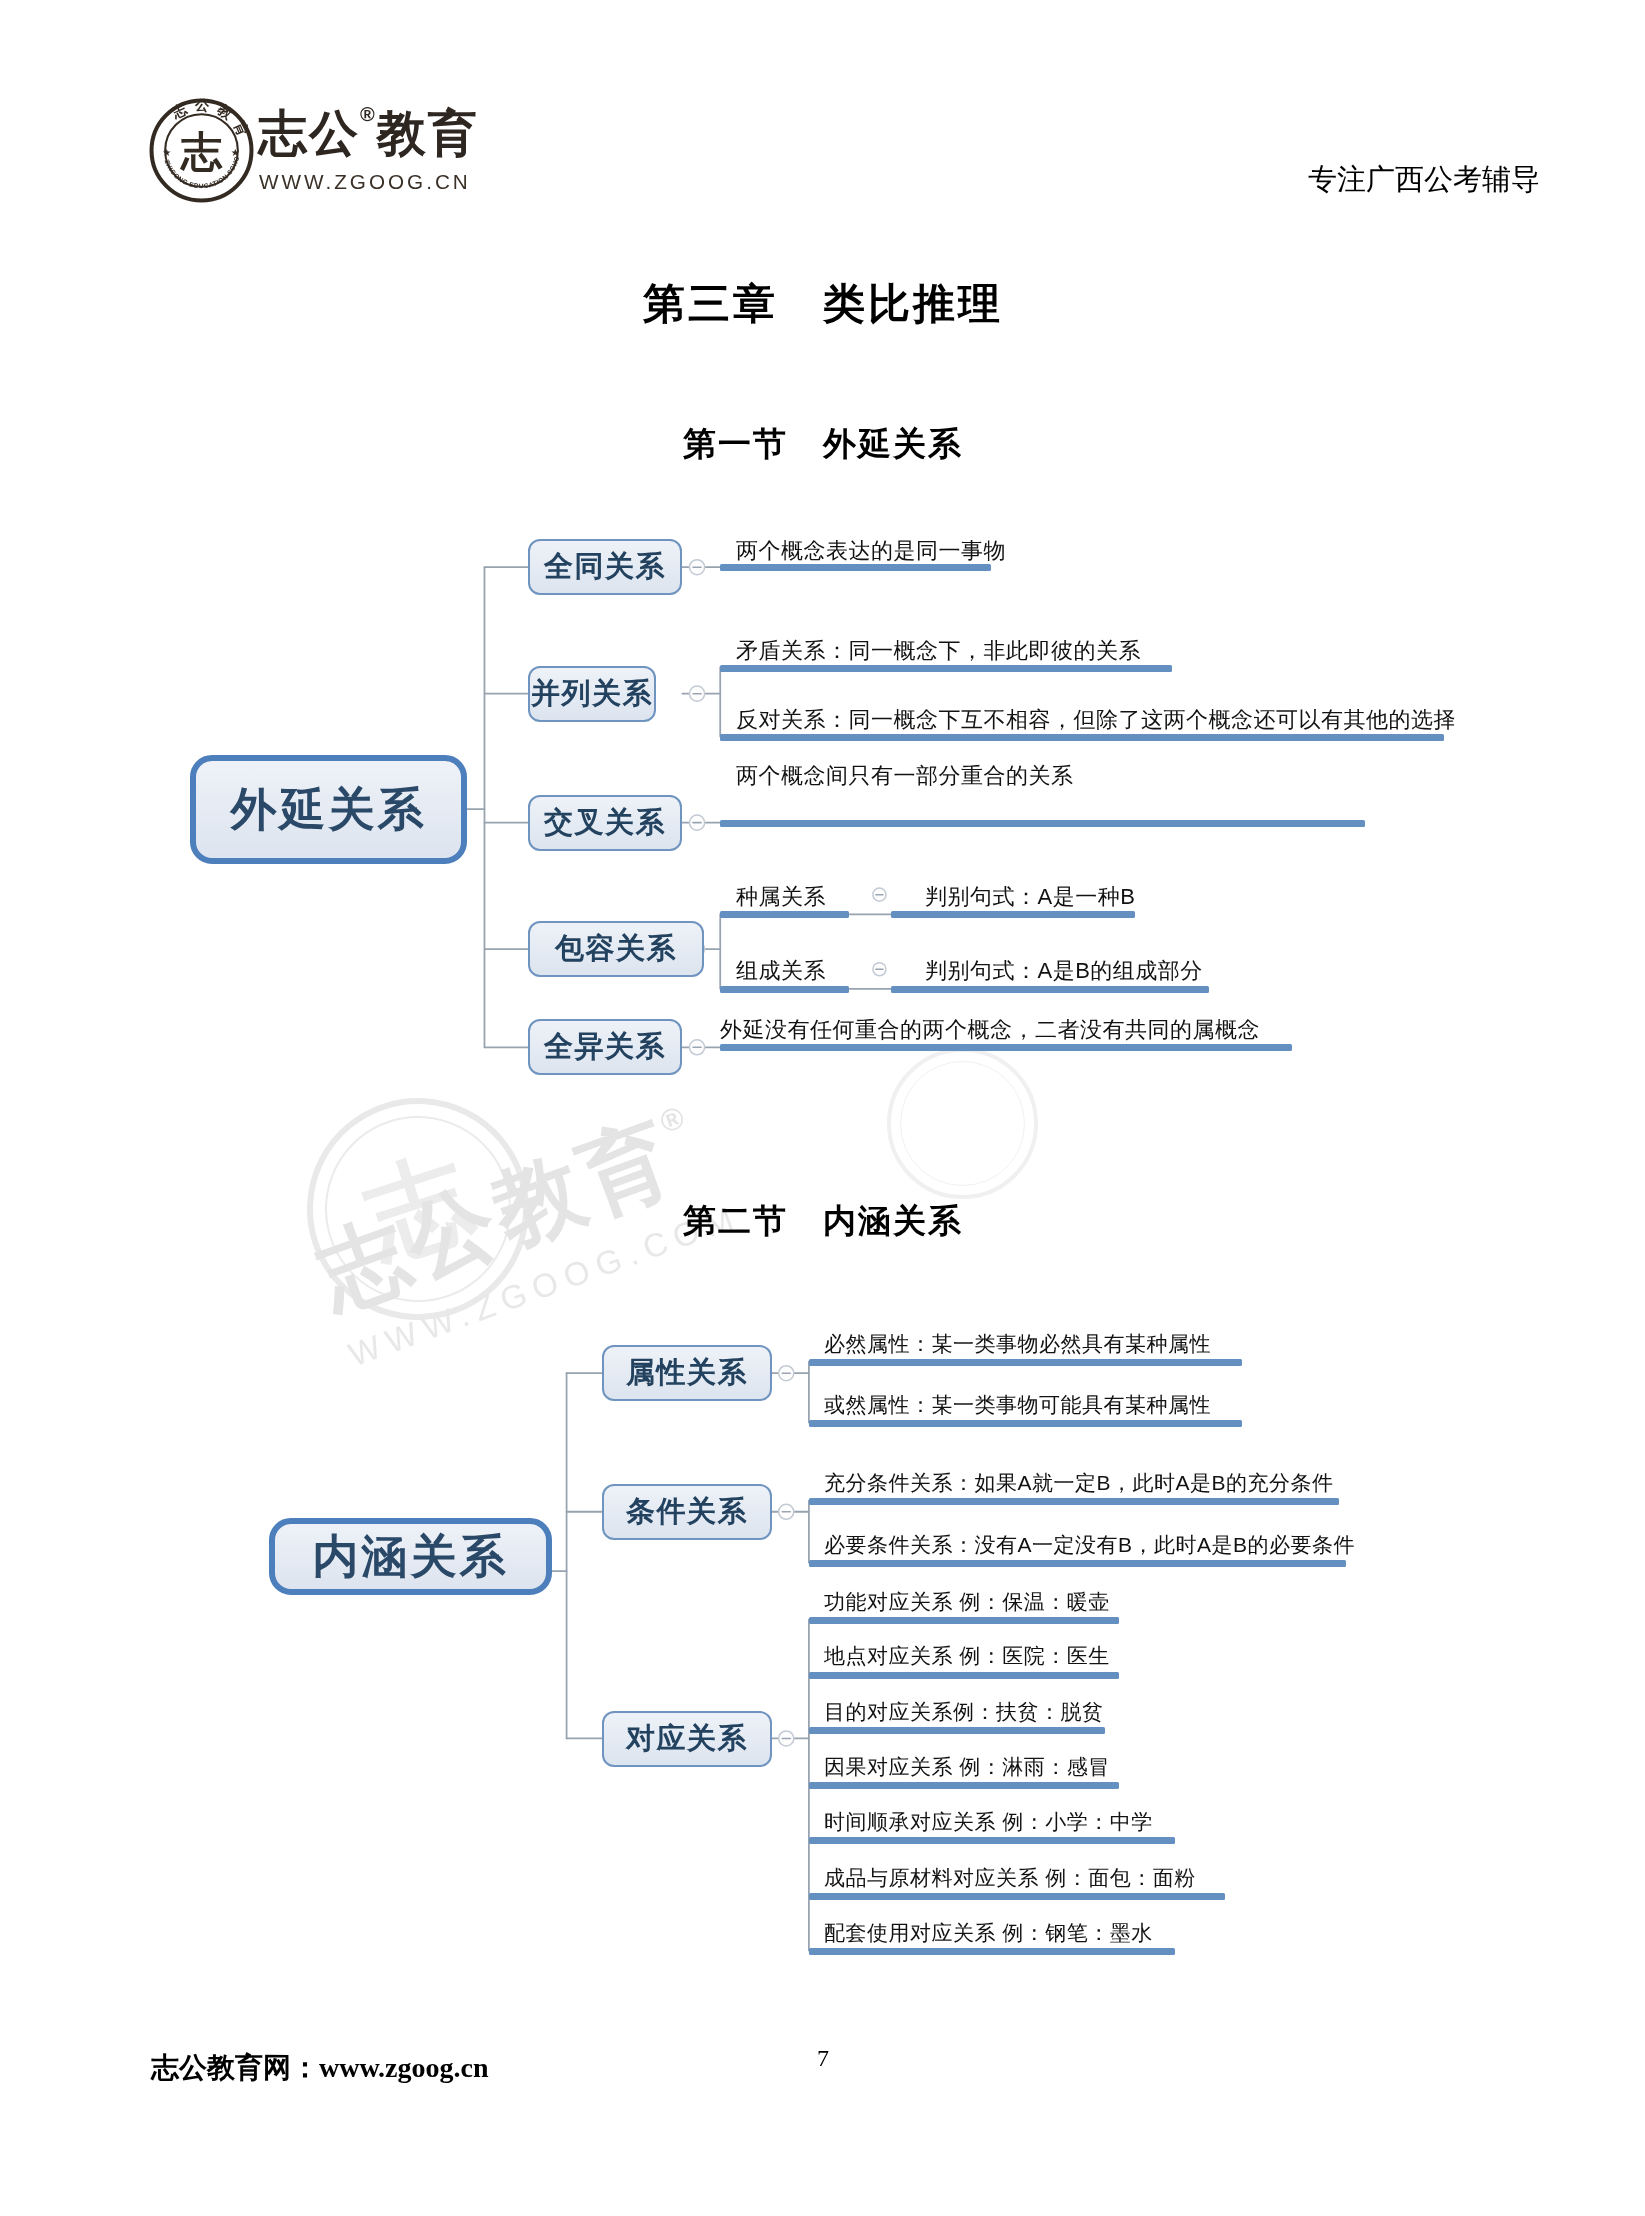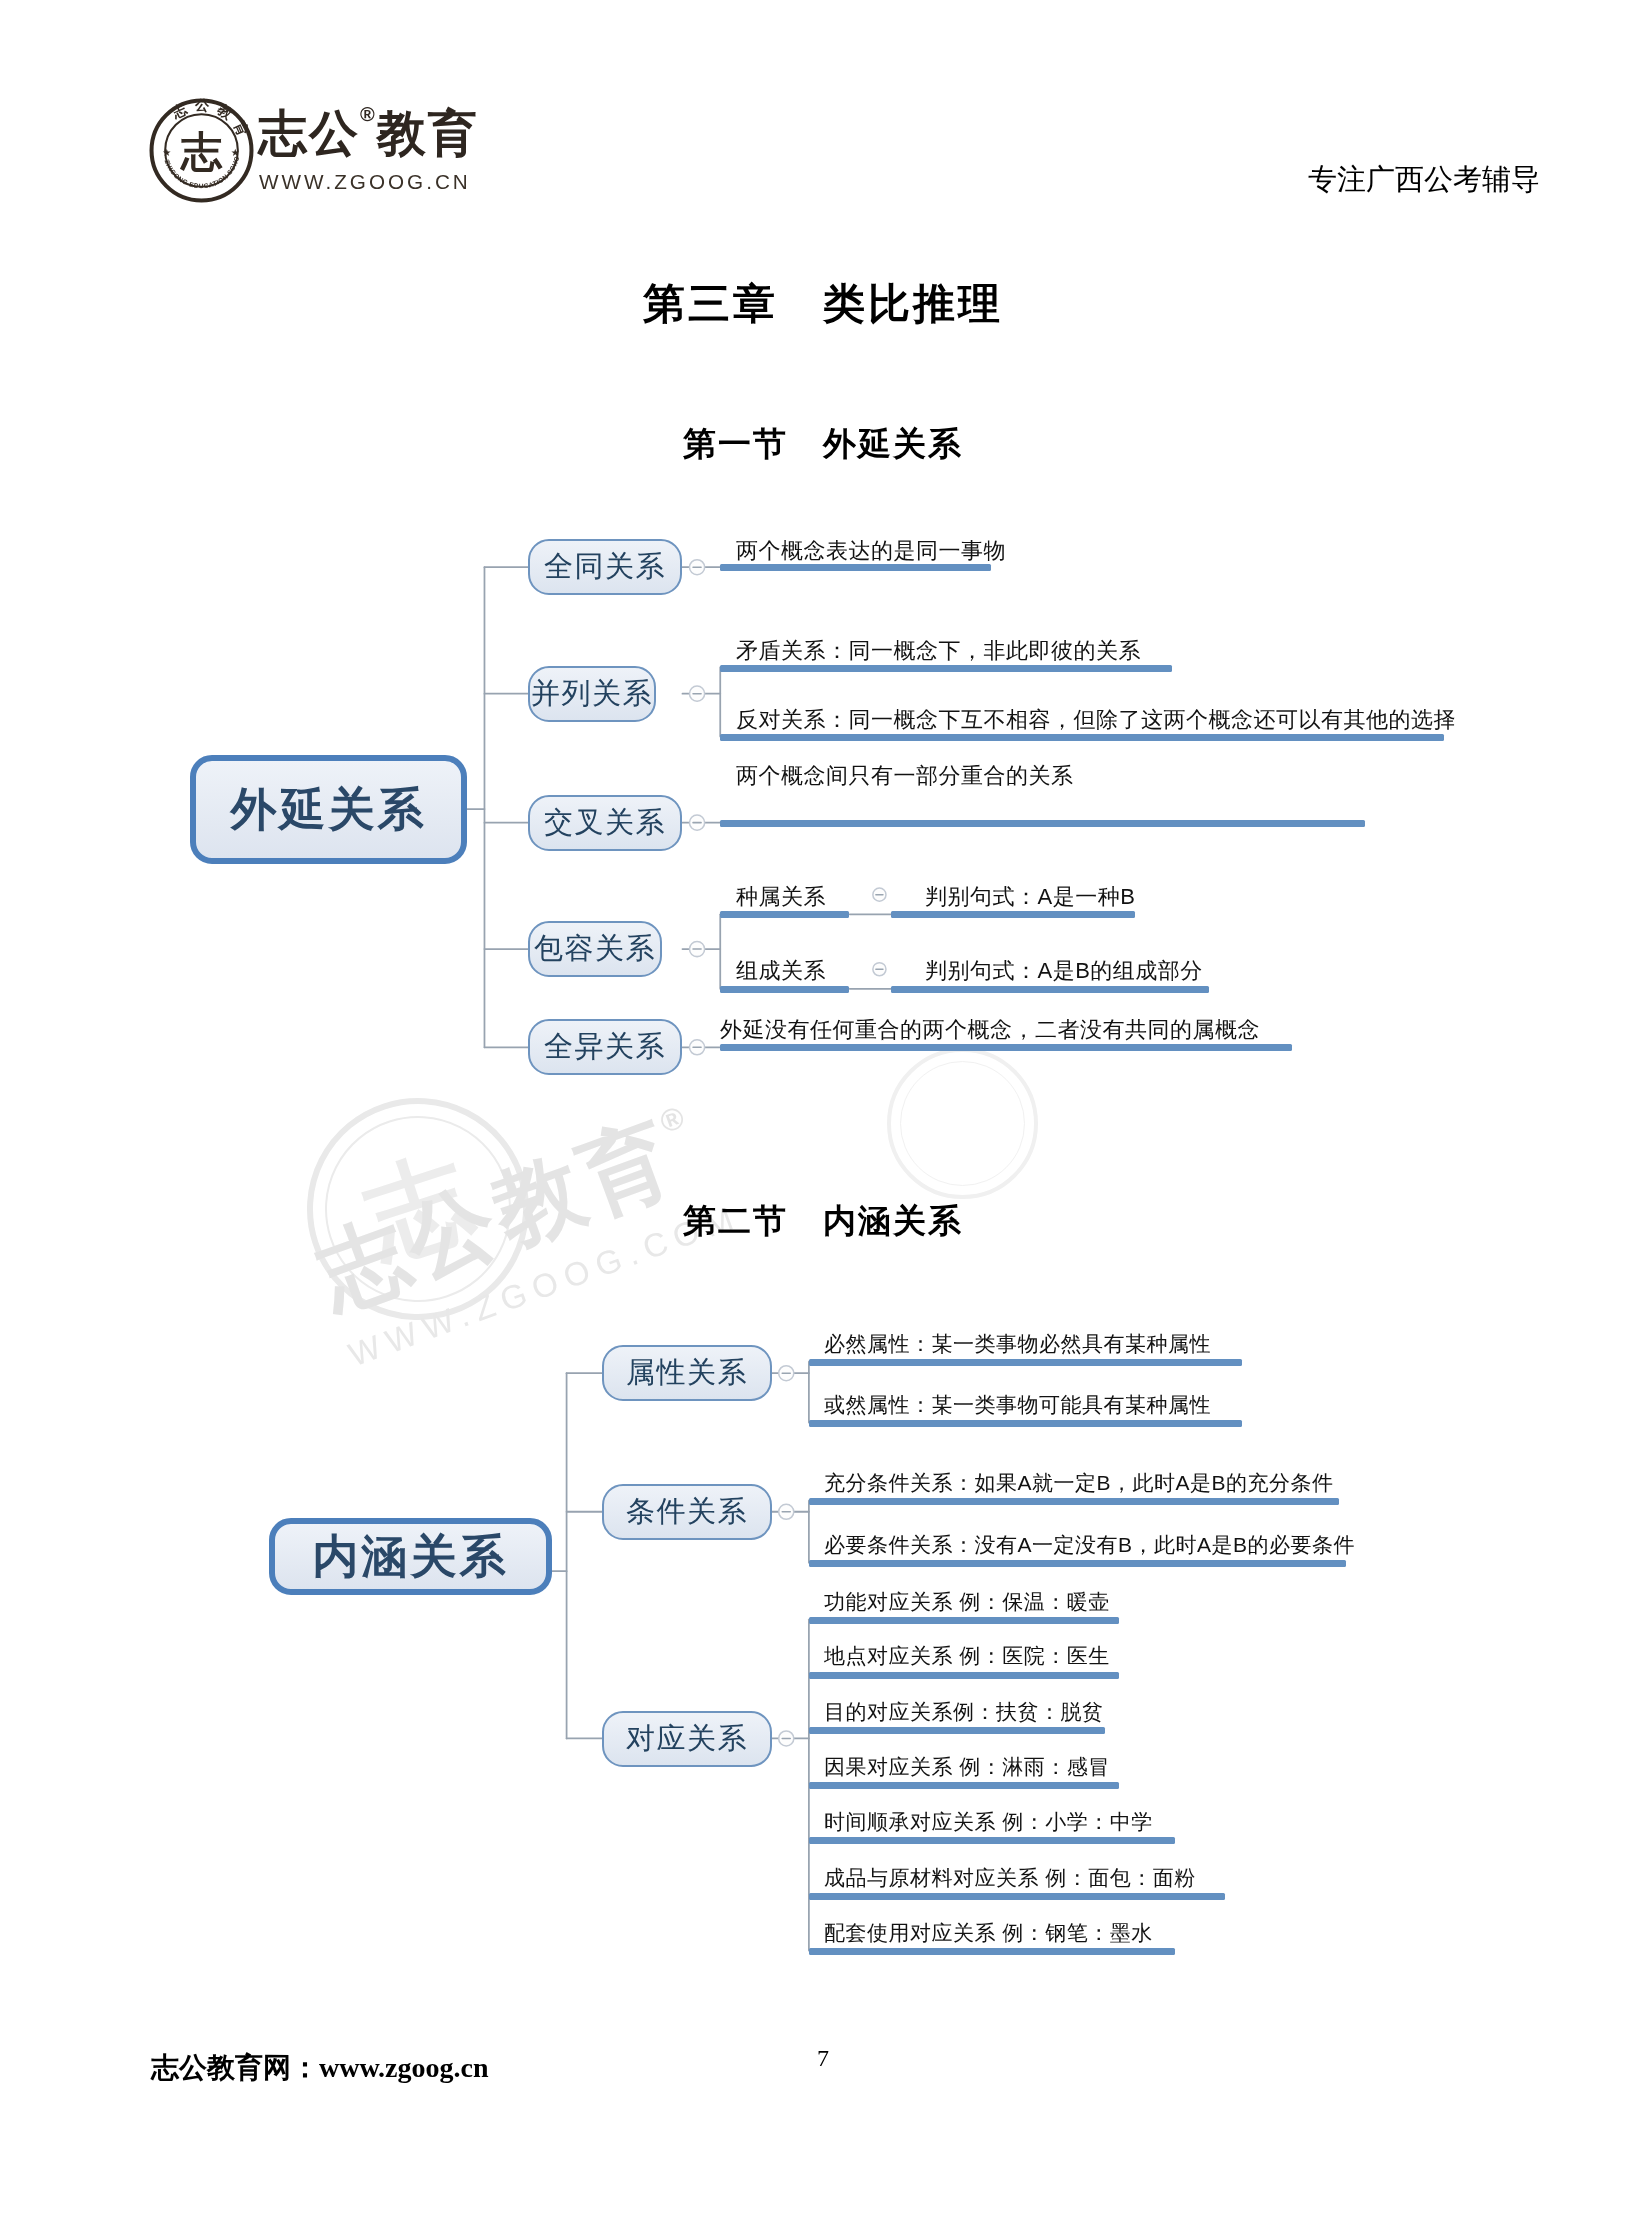--- a/index.html
+++ b/index.html
@@ -20,22 +20,22 @@
                  font-size:42px;font-weight:700;color:#000;z-index:3;letter-spacing:3px;}
   .section-title{position:absolute;left:0;width:100%;text-align:center;
                  font-size:33px;font-weight:700;color:#000;z-index:3;letter-spacing:2px;}
   
   .connectors{position:absolute;left:0;top:0;z-index:1;}
   .root-box{position:absolute;background:linear-gradient(180deg,#eef2f8 0%,#dde4ef 100%);
             border:6.5px solid #4c7fbb;border-radius:22px;display:flex;align-items:center;
             justify-content:center;font-weight:800;color:#2a4868;z-index:2;box-sizing:border-box;
             letter-spacing:3px;font-size:46px;}
   .branch-box{position:absolute;background:linear-gradient(180deg,#eef2f8 0%,#dce4ef 100%);
-              border:2.5px solid #6e94bf;border-radius:21px;display:flex;align-items:center;
-              justify-content:center;font-size:29px;font-weight:400;color:#23425f;z-index:2;
+              border:2.5px solid #6e94bf;border-radius:12px;display:flex;align-items:center;
+              justify-content:center;font-size:29px;font-weight:700;color:#23425f;z-index:2;
               box-sizing:border-box;letter-spacing:1.5px;}
   .leaf-text{position:absolute;white-space:nowrap;font-size:22px;color:#121212;font-weight:500;
              z-index:2;letter-spacing:0.5px;}
   .leaf-text.m2{font-size:21px;}
   .bar{position:absolute;height:6.5px;background:#6390c1;border-radius:1.5px;z-index:2;}
   
   .wm{position:absolute;z-index:0;color:#e4e4e4;}
   .wm-text{left:302px;top:1224px;transform:rotate(-20deg);transform-origin:left top;}
   .wm-line1{font-size:88px;font-weight:900;letter-spacing:5px;white-space:nowrap;}
   .wm-line1 sup{font-size:31px;vertical-align:50px;}
@@ -162,21 +162,21 @@
       <path d="M1552 2726 H1568"></path>
         <path d="M1552 3001 H1568"></path>
         <path d="M1552 3451 H1568"></path>
     </g>
   </svg>
 
   <div class="root-box" style="left:190px;top:755px;width:277px;height:109px;">外延关系</div>
   <div class="branch-box" style="left:528px;top:539px;width:154px;height:56px;">全同关系</div>
   <div class="branch-box" style="left:528px;top:666px;width:128px;height:56px;">并列关系</div>
   <div class="branch-box" style="left:528px;top:795px;width:154px;height:56px;">交叉关系</div>
-  <div class="branch-box" style="left:528px;top:921px;width:134px;height:56px;">包容关系</div>
+  <div class="branch-box" style="left:528px;top:921px;width:176px;height:56px;">包容关系</div>
   <div class="branch-box" style="left:528px;top:1019px;width:154px;height:56px;">全异关系</div>
 
   <div class="leaf-text" style="left:736px;top:536px;">两个概念表达的是同一事物</div>
   <div class="bar" style="left:720px;top:564px;width:271px;"></div>
 
   <div class="leaf-text" style="left:736px;top:636px;">矛盾关系：同一概念下，非此即彼的关系</div>
   <div class="bar" style="left:720px;top:665px;width:452px;"></div>
   <div class="leaf-text" style="left:736px;top:705px;">反对关系：同一概念下互不相容，但除了这两个概念还可以有其他的选择</div>
   <div class="bar" style="left:720px;top:734px;width:724px;"></div>
 

